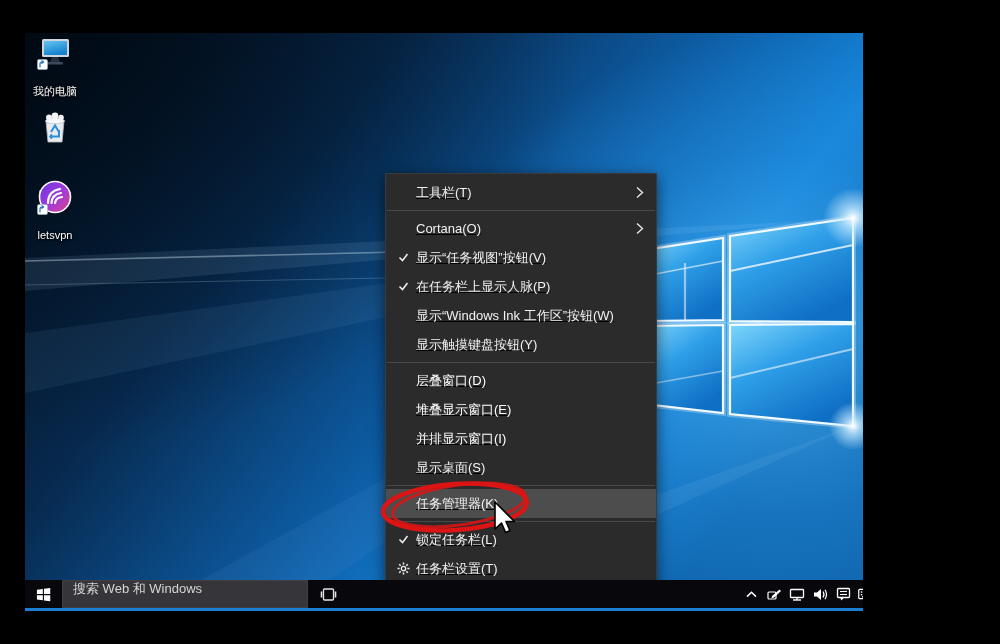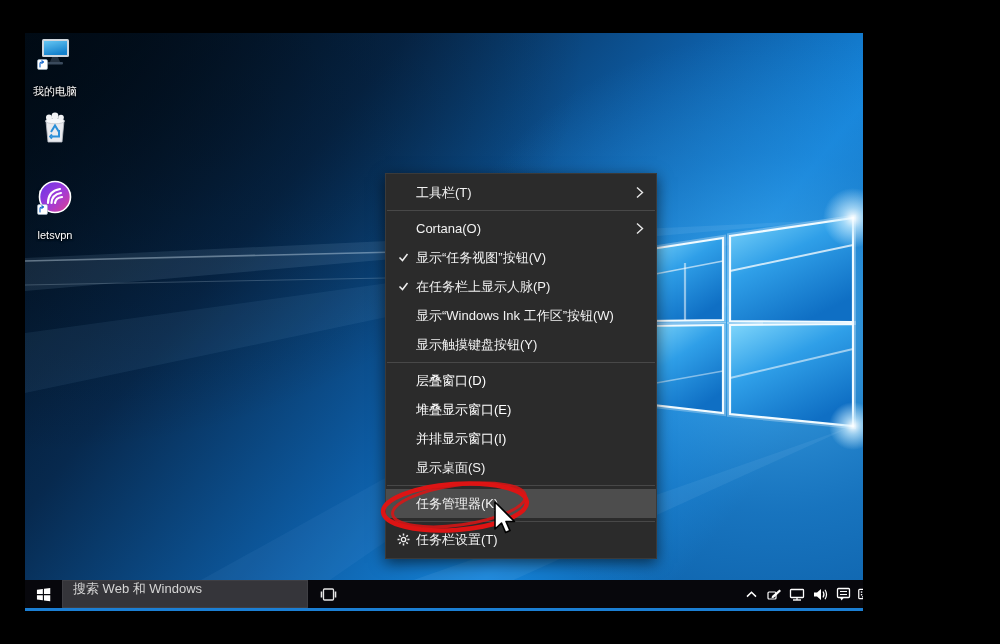--- a/index.html
+++ b/index.html
@@ -20,21 +20,21 @@
   .bottom-edge{position:absolute;left:0;right:0;bottom:0;height:3px;background:#1b7fd4;}
   .start-button{position:absolute;left:0;top:0;width:37px;height:28px;display:flex;align-items:center;justify-content:center;}
   .search-box{position:absolute;left:37px;top:0;width:246px;height:28px;background:#35353a;border:1px solid #3f3f44;box-sizing:border-box;display:flex;align-items:flex-start;}
   .search-box input{background:transparent;border:none;outline:none;color:#e8e8e8;font-size:13px;padding:0 0 0 10px;width:100%;font-family:inherit;}
   .search-box input::placeholder{color:#d6d6d6;opacity:1;}
   .task-view-button{position:absolute;left:286px;top:0;width:34px;height:28px;display:flex;align-items:center;justify-content:center;}
   .tray{position:absolute;left:718px;top:0;height:28px;display:flex;align-items:center;gap:7px;}
   .tray-icon{display:flex;align-items:center;justify-content:center;width:16px;height:16px;color:#fff;}
 
   
-  .context-menu{position:absolute;left:360px;top:140px;width:272px;background:#2b2b2b;border:1px solid #3a3a3a;box-sizing:border-box;padding:4px 0;box-shadow:0 4px 14px rgba(0,0,0,.6);}
+  .context-menu{position:absolute;left:360px;top:140px;width:272px;background:#2b2b2b;border:1px solid #3a3a3a;box-sizing:border-box;padding:4px 0;box-shadow:0 4px 14px rgba(0,0,0,.6);text-decoration:underline;}
   .menu-item{position:relative;height:29px;display:flex;align-items:center;padding-left:30px;font-size:13px;color:#f2f2f2;}
   .menu-item.disabled{color:#ffffff;}
   .menu-item.highlighted{background:#4d4d4d;}
   .mi-icon{position:absolute;left:8px;top:0;height:29px;width:18px;display:flex;align-items:center;justify-content:center;}
   .mi-arrow{position:absolute;right:12px;top:0;height:29px;display:flex;align-items:center;}
   .menu-sep{height:1px;background:#484848;margin:3px 1px;}
 
   
   .annotation-circle{position:absolute;left:352px;top:444px;pointer-events:none;}
   .mouse-cursor{position:absolute;left:468px;top:468px;pointer-events:none;}
@@ -270,20 +270,29 @@
   <div class="menu-sep"></div>
 
   <div class="menu-item highlighted">
     <span class="mi-icon"></span>
     <span class="mi-label">任务管理器(K)</span>
     <span class="mi-arrow"></span>
   </div>
 
   <div class="menu-sep"></div>
 
+  <div class="menu-item">
+    <span class="mi-icon">
+            <svg width="11" height="11" viewBox="0 0 11 11">
+              <polyline points="1.5,5.5 4.5,8.5 9.5,2" fill="none" stroke="#efefef" stroke-width="1.5"></polyline>
+            </svg>
+          </span>
+    <span class="mi-label">锁定任务栏(L)</span>
+    <span class="mi-arrow"></span>
+  </div>
 
   <div class="menu-item">
     <span class="mi-icon">
             <svg width="13" height="13" viewBox="0 0 13 13">
               <circle cx="6.5" cy="6.5" r="2.2" fill="none" stroke="#efefef" stroke-width="1.3"></circle>
               <g stroke="#efefef" stroke-width="1.5">
                 <line x1="6.5" y1="0.5" x2="6.5" y2="2.6"></line>
                 <line x1="6.5" y1="10.4" x2="6.5" y2="12.5"></line>
                 <line x1="0.5" y1="6.5" x2="2.6" y2="6.5"></line>
                 <line x1="10.4" y1="6.5" x2="12.5" y2="6.5"></line>

